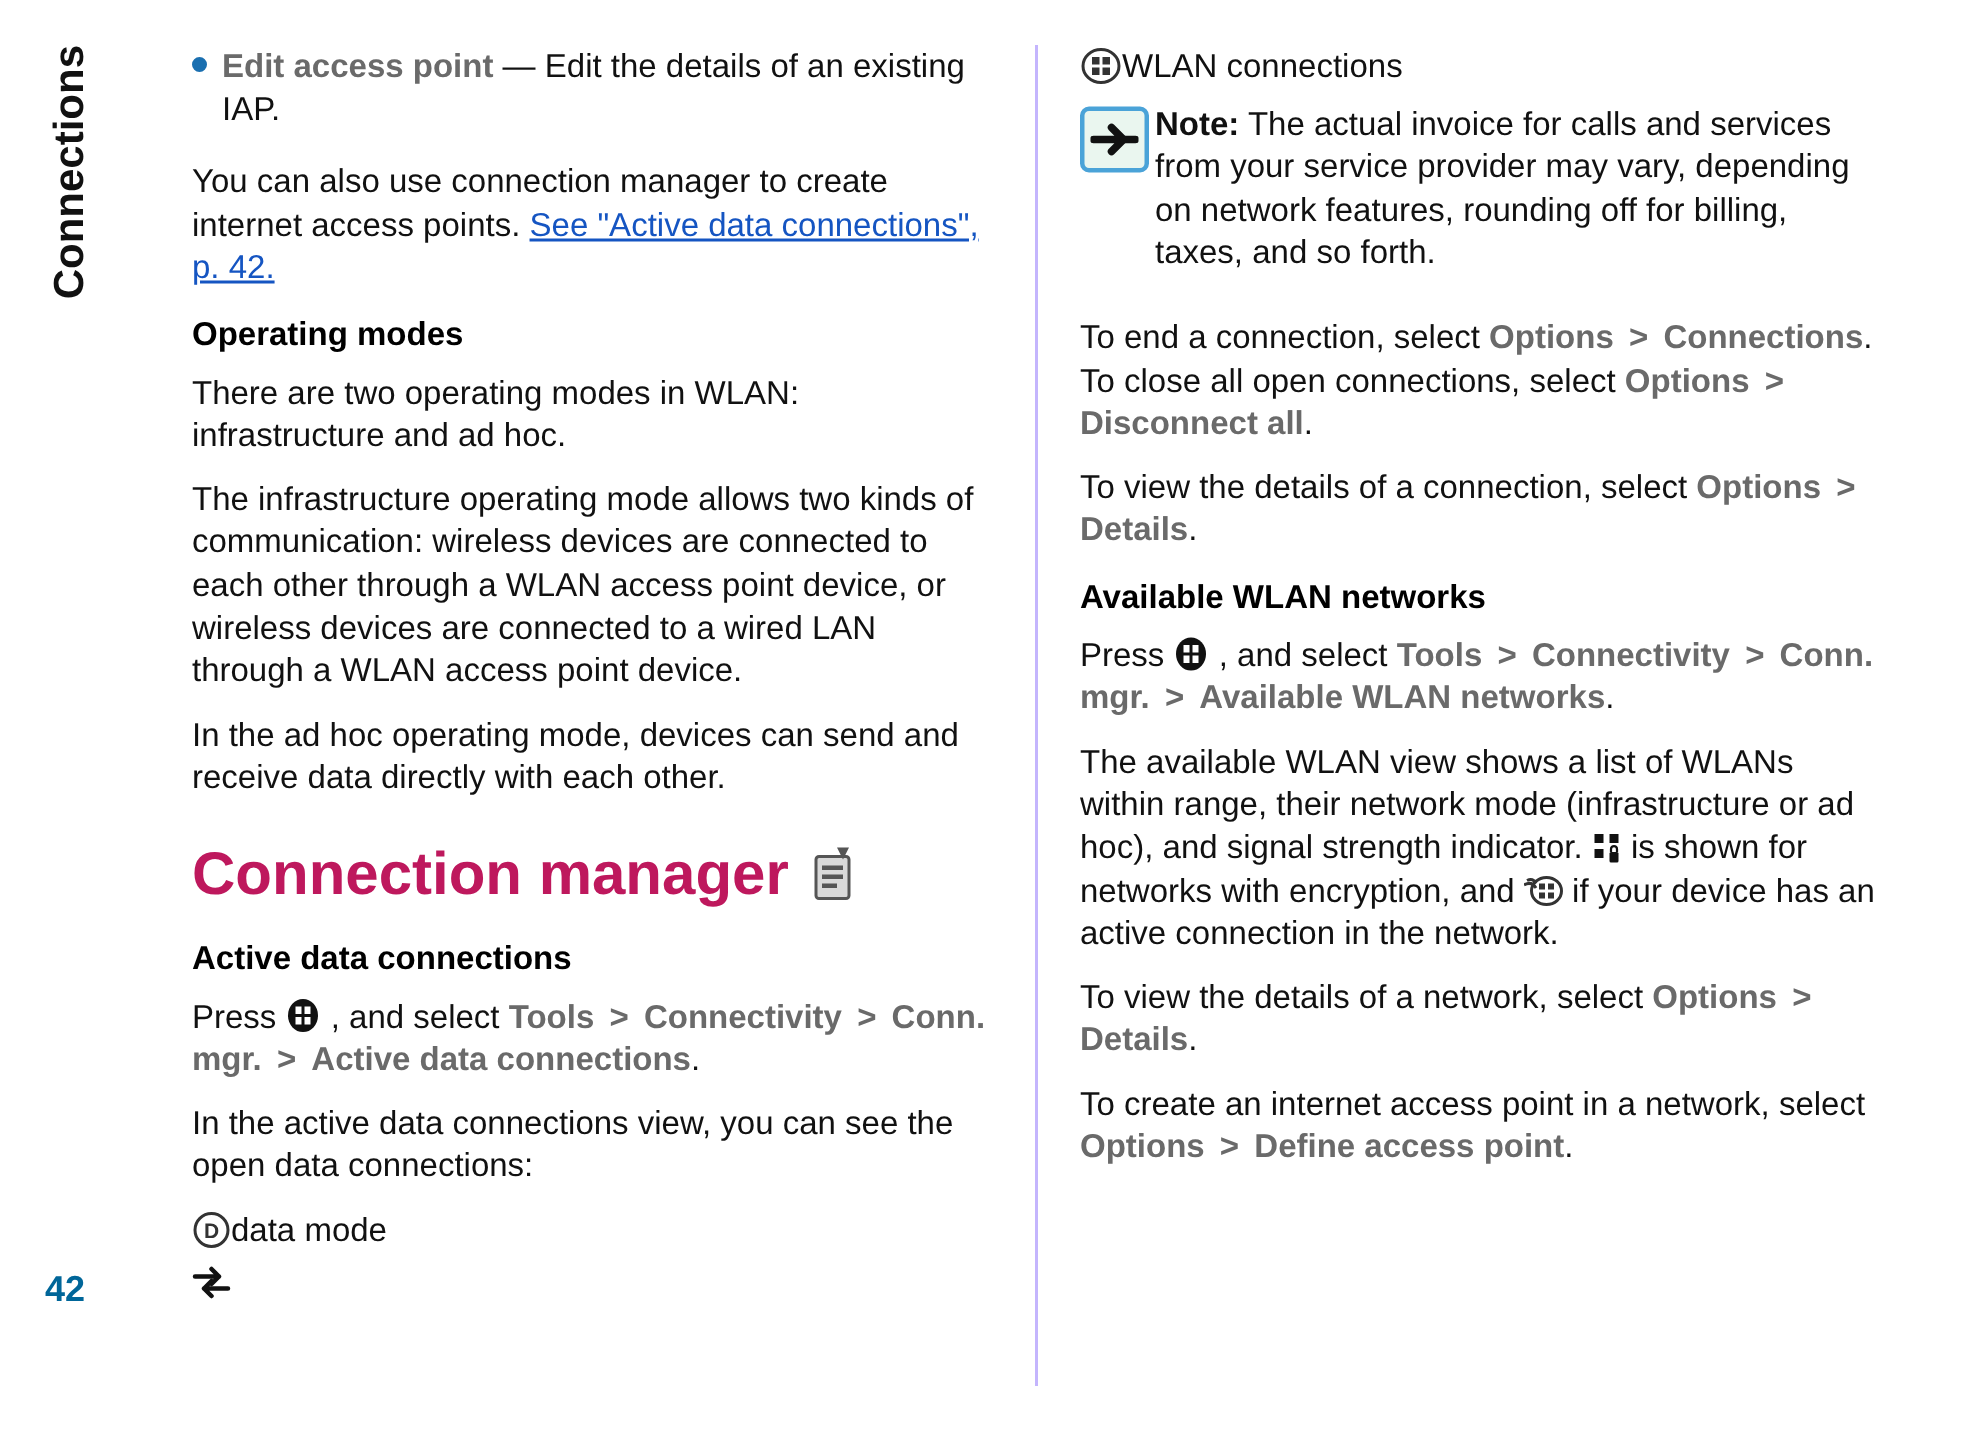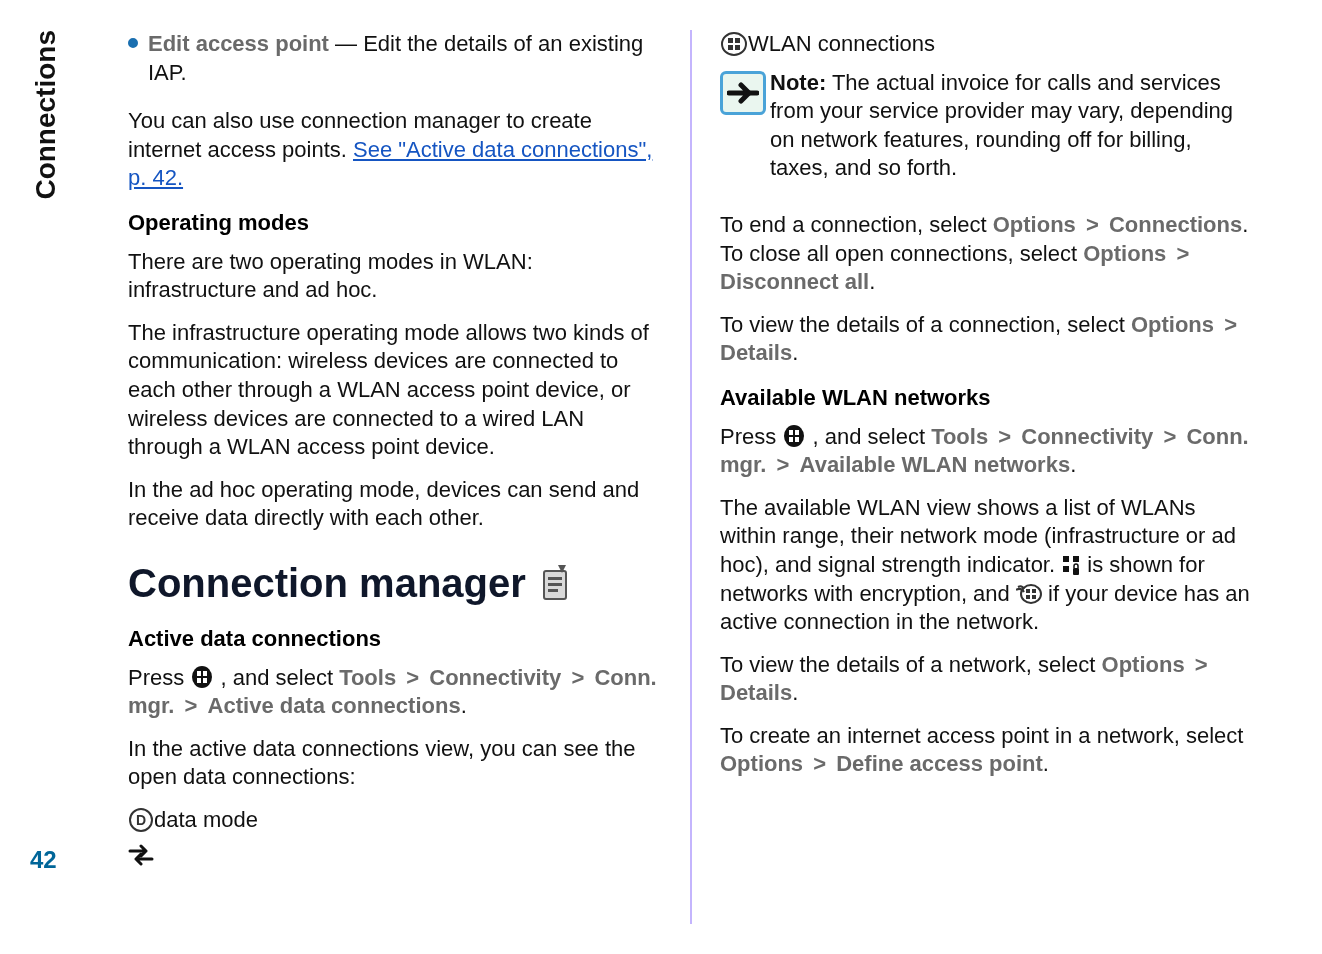--- a/index.html
+++ b/index.html
@@ -60,21 +60,21 @@
     background: #1a6fb0; border: 2px solid #1a6fb0;
     margin-top: 8px; flex-shrink: 0;
   }
   .ui-label { color: #6a6a6a; font-weight: bold; }
   .link { color: #1555c2; text-decoration: underline; }
   h2 {
     font-size: 22px; font-weight: bold; color: #000;
     margin: 16px 0 10px 0;
   }
   h1 {
-    font-size: 40px; font-weight: bold; color: #0f172a;
+    font-size: 40px; font-weight: bold; color: #be185d;
     margin: 24px 0 6px 0;
     display: flex; align-items: center; gap: 12px;
   }
   .icon-slot {
     display: inline-flex; align-items: center; justify-content: center;
     vertical-align: middle;
   }
   .sep { color: #6a6a6a; font-weight: bold; padding: 0 4px; }
   .icon-row { display: flex; align-items: center; gap: 0; margin-bottom: 10px; }
   .note-row { display: flex; align-items: flex-start; gap: 4px; margin-bottom: 14px; }

